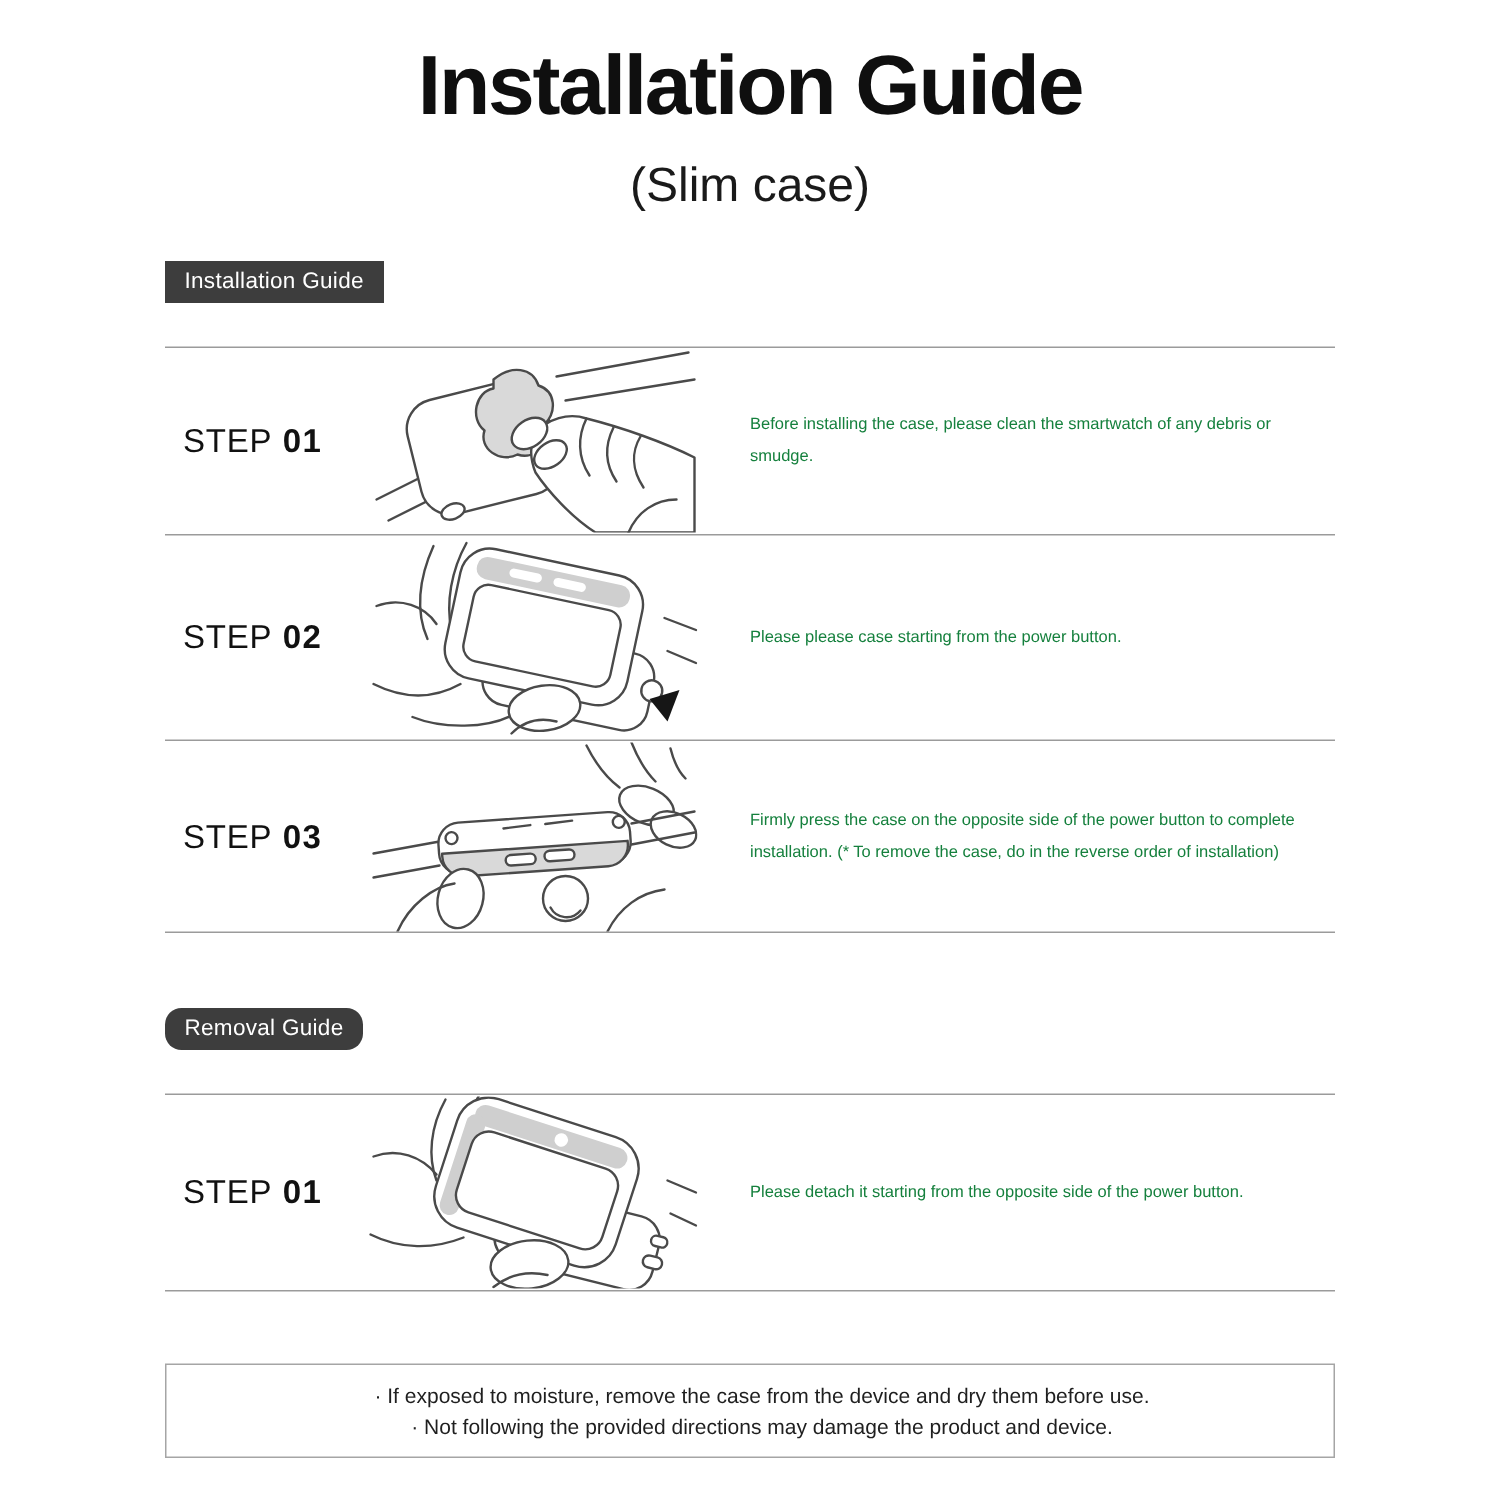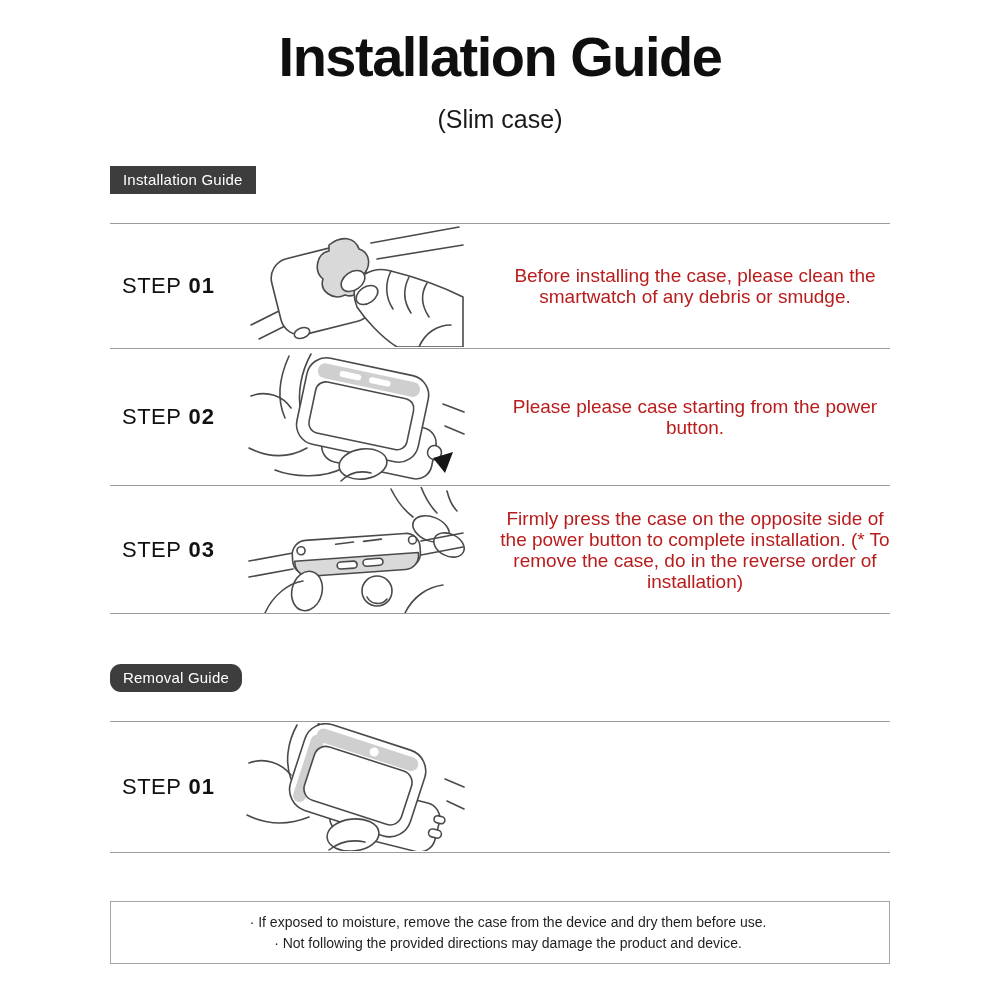--- a/index.html
+++ b/index.html
@@ -16,21 +16,21 @@
     margin-top: 24px;
     text-align: center;
     font-size: 56px;
     font-weight: 900;
     letter-spacing: -1.5px;
     color: #0f0f0f;
   }
   .page-subtitle {
     margin-top: 16px;
     text-align: center;
-    font-size: 25px;
+    font-size: 32px;
     font-weight: 400;
     color: #1a1a1a;
   }
 
   .badge {
     display: table;
     background: #3d3d3d;
     color: #ffffff;
     font-size: 15px;
     font-weight: 400;
@@ -63,24 +63,23 @@
     letter-spacing: 0.5px;
     white-space: nowrap;
   }
   .step-label b { font-weight: 800; margin-left: 7px; letter-spacing: 1px; }
 
   .step-illus { display: flex; justify-content: center; align-items: center; }
   .step-illus svg { display: block; }
 
   .step-desc {
     padding-left: 30px;
-    font-size: 19px;
+    font-size: 11px;
     line-height: 21px;
-    color: #b91c1c;
-    text-align: center;
+    color: #15803d;
   }
   .step-desc .inner { max-width: 392px; }
   .step-desc .inner.narrow { max-width: 350px; }
 
   .notes-box {
     margin-top: 48px;
     height: 63px;
     border: 1.5px solid #a5a5a5;
     display: flex;
     flex-direction: column;
@@ -241,20 +240,23 @@
           <rect class="fillw" x="50" y="12" width="126" height="90" rx="22"></rect>
           <rect class="fillg2" x="60" y="18" width="106" height="14" rx="7"></rect>
           <rect class="fillg2" x="56" y="26" width="13" height="70" rx="6.5"></rect>
           <rect class="fillw" x="64" y="34" width="102" height="56" rx="12"></rect>
           <circle class="fillw" cx="120" cy="25" r="4.5" style="stroke:none"></circle>
         </g>
         <ellipse class="fillw" cx="108" cy="112" rx="26" ry="16" transform="rotate(-6 108 112)"></ellipse>
         <path class="nofill" d="M84 127 C94 119 106 116 120 119"></path>
       </svg>
     </div>
+    <div class="step-desc">
+      <div class="inner narrow">Please detach it starting from the opposite side of the power button.</div>
+    </div>
   </div>
 
   <div class="divider"></div>
 
   <div class="notes-box">
     <div>· If exposed to moisture, remove the case from the device and dry them before use.</div>
     <div>· Not following the provided directions may damage the product and device.</div>
   </div>
 
 </div>

